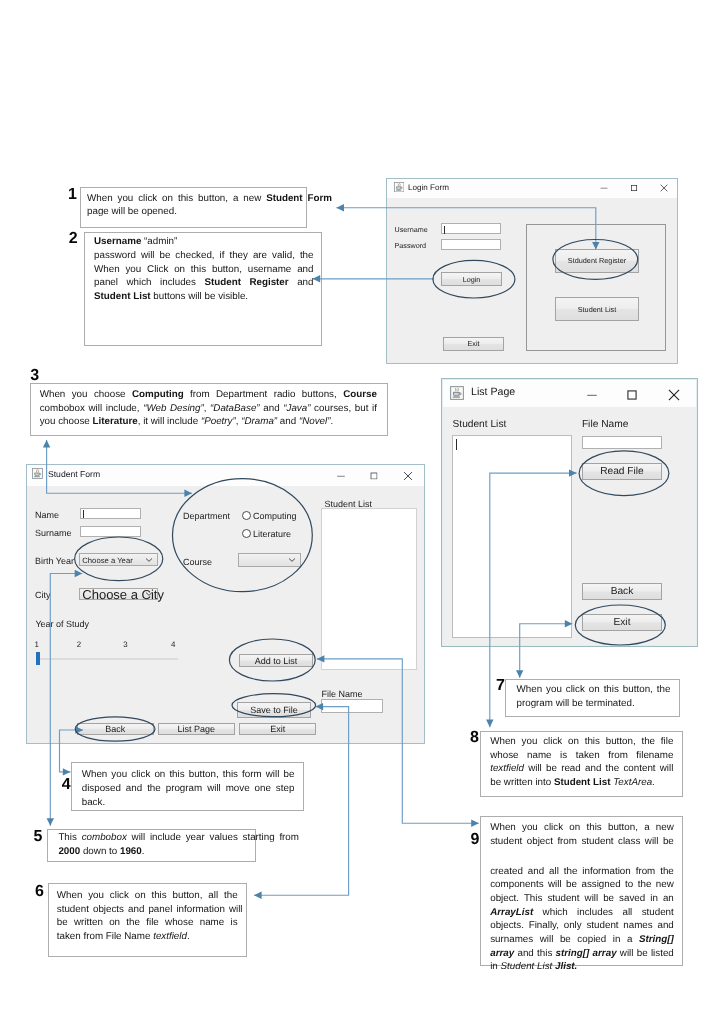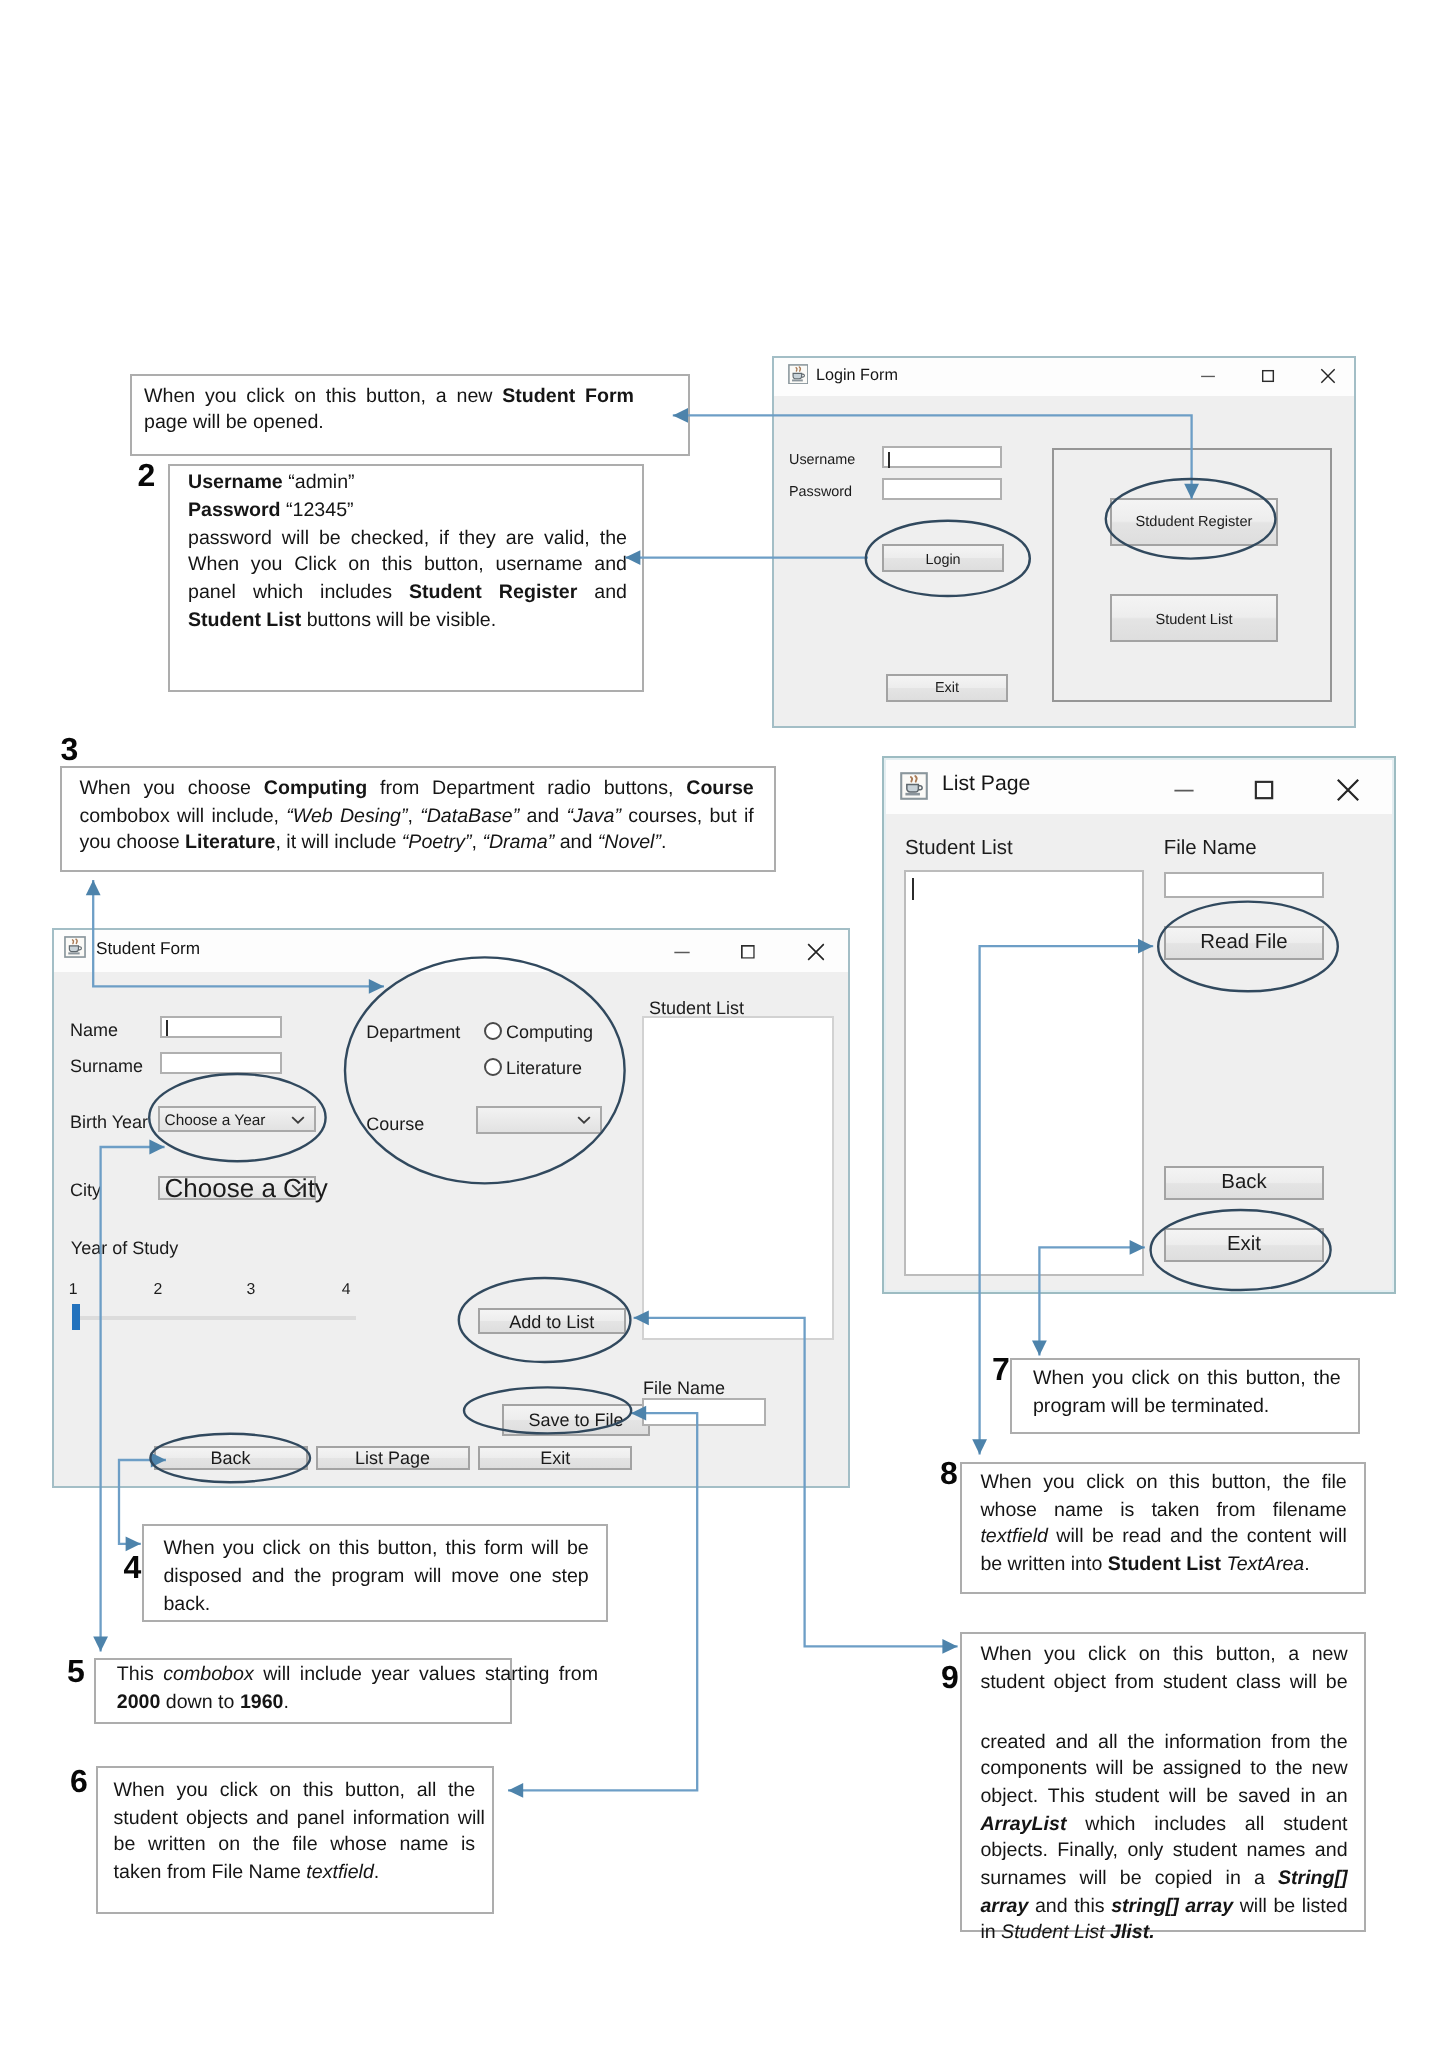--- a/index.html
+++ b/index.html
@@ -38,28 +38,27 @@
   .radio{position:absolute;box-sizing:border-box;width:10px;height:10px;border:1.1px solid #4a4a4a;border-radius:50%;background:#fff;}
   .panelbox{position:absolute;box-sizing:border-box;border:1px solid #a0a0a0;}
   .caret{position:absolute;background:#2b2b2b;}
 </style>
 </head>
 <body>
 
 <div id="page">
 
 <div class="num" style="left:67.9px;top:186.8px">1</div>
-<div class="note" style="left:65px;top:187.1px;width:280px;height:41.3px;padding:3.5px 6px 0 6px">
+<div class="note" style="left:80px;top:187.1px;width:227px;height:41.3px;padding:3.5px 6px 0 6px">
   <div class="ln just" style="word-spacing: 2.17361px;"><span>When you click on this button, a new </span><b><span>Student Form</span></b></div>
   <div class="ln"><span>page will be opened.</span></div>
 </div>
 <div class="num" style="left:68.7px;top:231.1px">2</div>
 <div class="note" style="left:83.5px;top:232.3px;width:238.1px;height:113.3px;padding:2.2px 7px 0 9.5px">
   <div class="ln"><b><span>Username</span></b><span> “admin”</span></div>
-  <div class="ln"><b><span>Password</span></b><span> “12345”</span></div>
   <div class="ln just" style="word-spacing: 2.25195px;"><span>password will be checked, if they are valid, the</span></div>
   <div class="ln just" style="word-spacing: 3.11607px;"><span>When you Click on this button, username and</span></div>
   <div class="ln just" style="word-spacing: 5.77813px;"><span>panel which includes </span><b><span>Student Register</span></b><span> and</span></div>
   <div class="ln"><b><span>Student List</span></b><span> buttons will be visible.</span></div>
 </div>
 <div class="num" style="left:30.2px;top:367.5px">3</div>
 <div class="note" style="left:30.3px;top:383.2px;width:357.3px;height:53.3px;padding:3.7px 9.4px 0 8.4px">
   <div class="ln just" style="word-spacing: 3.69297px;"><span>When you choose </span><b><span>Computing</span></b><span> from Department radio buttons, </span><b><span>Course</span></b></div>
   <div class="ln just" style="word-spacing: 0.896563px;"><span>combobox will include, </span><i><span>“Web Desing”</span></i><span>, </span><i><span>“DataBase”</span></i><span> and </span><i><span>“Java”</span></i><span> courses, but if</span></div>
   <div class="ln"><span>you choose </span><b><span>Literature</span></b><span>, it will include </span><i><span>“Poetry”</span></i><span>, </span><i><span>“Drama”</span></i><span> and </span><i><span>“Novel”</span></i><span>.</span></div>
@@ -250,21 +249,21 @@
   <div class="slab" style="left:156.1px;top:92.1px">Course</div>
   <div class="scombo" style="left:211.2px;top:88.2px;width:62.4px;height:13.8px">
         <span class="cv"></span>
         <svg class="car" width="8" height="5" viewBox="0 0 9 6">
           <path d="M1 1.3l3.5 3.3L8 1.3" fill="none" stroke="#3c3c3c" stroke-width="1.1"></path>
         </svg>
       </div>
   <div class="slab" style="left:297.5px;top:34.1px">Student List</div>
   <div class="starea" style="left:293.8px;top:43.1px;width:96.3px;height:161.6px"></div>
   <div class="sbtn" style="left:211.9px;top:189.4px;width:74px;height:12.6px">Add to List</div>
-  <div class="sbtn" style="left:224px;top:236.9px;width:74px;height:16px">Save to File</div>
+  <div class="sbtn" style="left:210px;top:236.9px;width:74px;height:16px">Save to File</div>
   <div class="slab" style="left:294.5px;top:223.5px">File Name</div>
   <div class="sfield" style="left:294px;top:234.3px;width:62.2px;height:13.6px"></div>
   <div class="sbtn" style="left:49.5px;top:258.4px;width:77.5px;height:11.8px">Back</div>
   <div class="sbtn" style="left:130.5px;top:258.4px;width:77.5px;height:11.8px">List Page</div>
   <div class="sbtn" style="left:211.9px;top:258.4px;width:77.5px;height:11.8px">Exit</div>
 </div>
 
 <svg class="conn" viewBox="0 0 724 1024">
   <path d="M595.8 249.5 L595.8 207.7 L336.4 207.7" fill="none" stroke="#6d9ec6" stroke-width="1.15"></path>
   <path d="M595.8 249.5 L592.1 241.9 L599.5 241.9 Z" fill="#4d83ab"></path>

